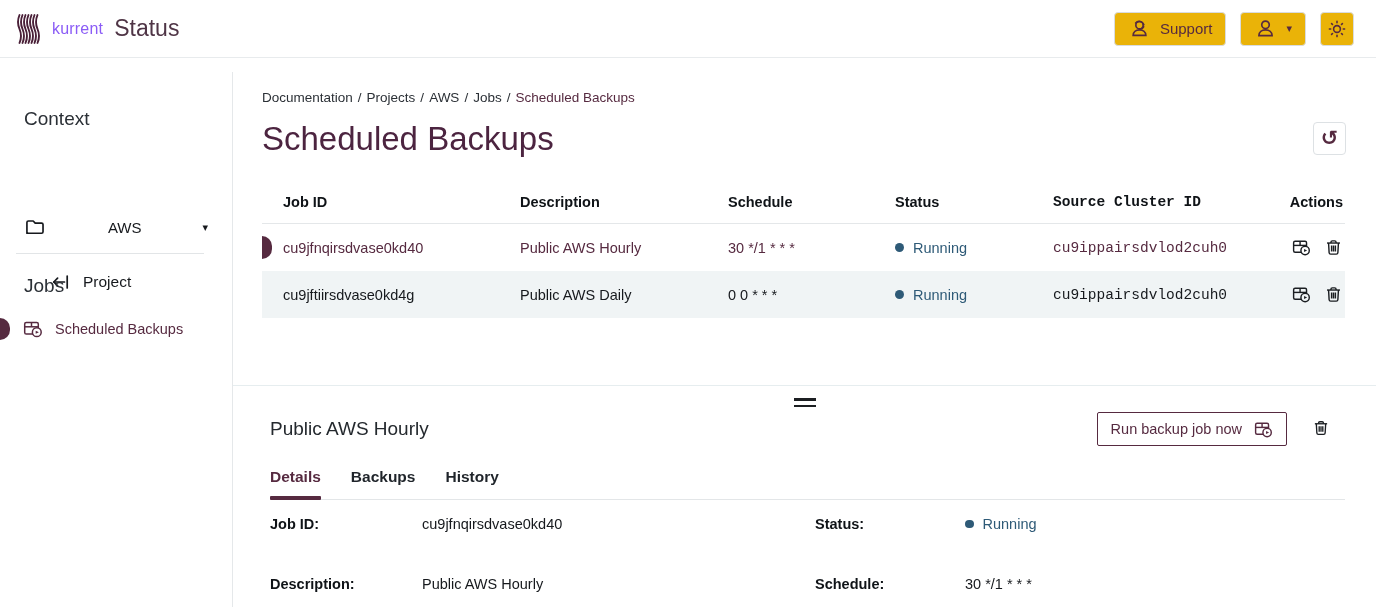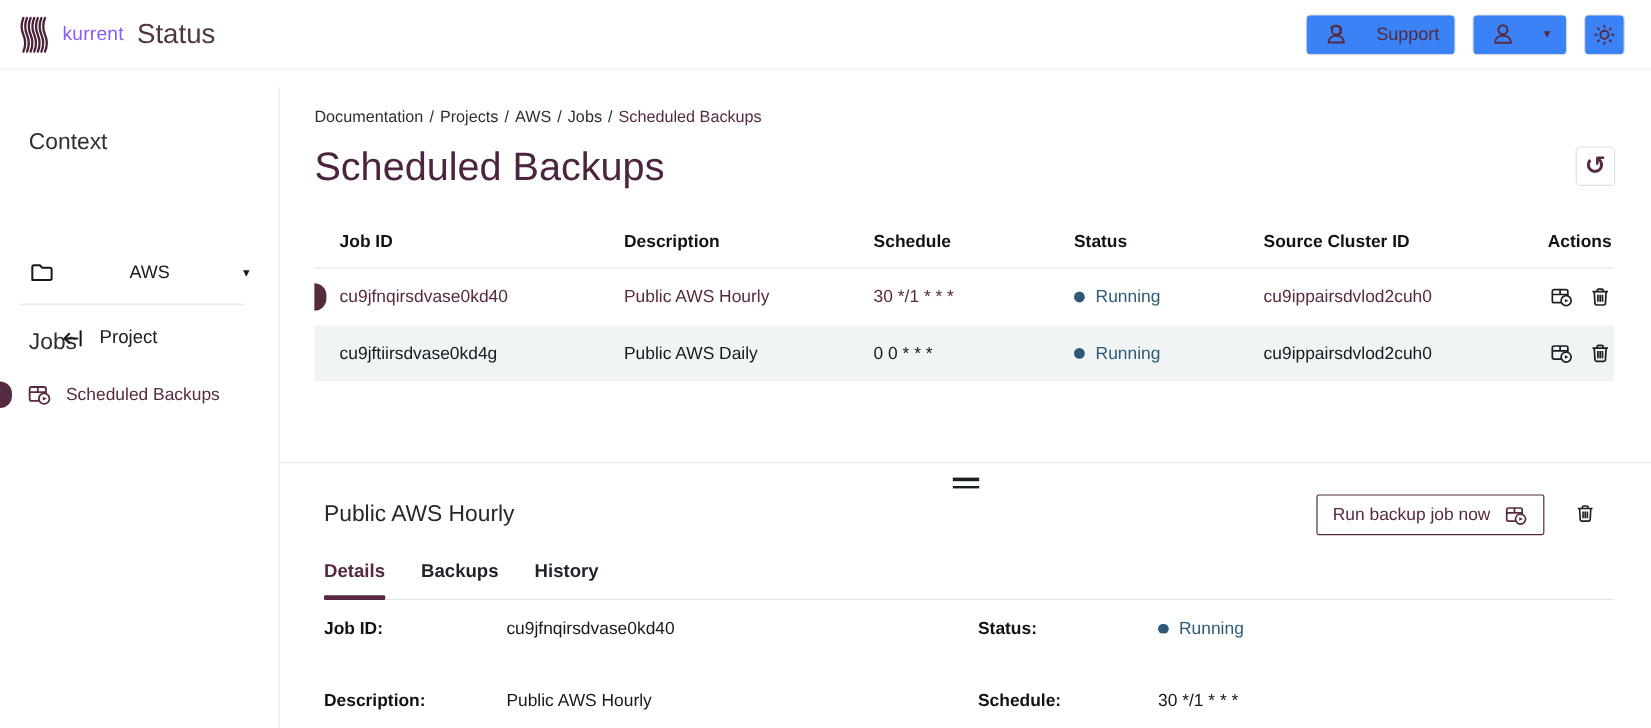--- a/index.html
+++ b/index.html
@@ -15,22 +15,22 @@
     position:absolute; top:0; left:0; right:0; height:58px;
     border-bottom:1px solid #e8ebed; display:flex; align-items:center;
     justify-content:space-between; padding:0 22px 0 16px; background:#fff; z-index:5;
   }
   .logo { display:flex; align-items:center; gap:9px; cursor:pointer; }
   .logo-mark { color:#4a2038; }
   .logo-brand { font-size:16px; font-weight:normal; color:#8b5cf6; letter-spacing:.2px; }
   .logo-suffix { font-size:23px; font-weight:300; color:#4f3546; margin-left:2px; }
   .header-right { display:flex; align-items:center; gap:14px; }
   .hbtn {
-    display:flex; align-items:center; gap:22px; height:34px; padding:0 13px;
-    border:1px solid #d9dcdf; border-radius:4px; background:#3b82f6; color:#562a40;
+    display:flex; align-items:center; gap:9px; height:34px; padding:0 13px;
+    border:1px solid #d9dcdf; border-radius:4px; background:#eab308; color:#562a40;
     font-size:15px; cursor:pointer;
   }
   .hbtn.square { width:34px; padding:0; justify-content:center; }
   .caret { font-family:"DejaVu Sans", sans-serif; font-size:11px; color:#562a40; line-height:1; }
 
   
   .sidebar {
     position:absolute; top:72px; left:0; bottom:0; width:233px;
     border-right:1px solid #e5e8ea; background:#fff; z-index:4;
   }
@@ -80,21 +80,21 @@
   .t-head { height:30px; font-weight:bold; font-size:14.5px; color:#0f1317; border-bottom:1px solid #e4e7e9; align-items:flex-start; }
   .t-data { height:47px; font-size:14.5px; cursor:pointer; }
   .t-data.alt { background:#f0f4f5; }
   .t-data.selected .cell { color:#562a40; }
   .t-data .cell-status, .t-data.selected .cell-status { color:#2e5a77; }
   .cell { flex:none; }
   .c1 { width:258px; padding-left:21px; }
   .c2 { width:208px; }
   .c3 { width:167px; }
   .c4 { width:158px; }
-  .c5 { width:226px; }
+  .c5 { width:226px;font-family:Liberation Mono, monospace; }
   .c6 { width:66px; display:flex; justify-content:flex-end; gap:13px; padding-right:2px; }
   .cell-status { display:flex; align-items:center; gap:9px; color:#2e5a77; }
   .status-dot { width:9px; height:9px; border-radius:50%; background:#2e5a77; flex:none; }
   .row-marker {
     position:absolute; left:0; top:12px; width:10px; height:23px;
     background:#562a40; border-radius:0 11px 11px 0;
   }
   .action-icon { width:19px; height:19px; color:#1b1e22; cursor:pointer; }
 
   

